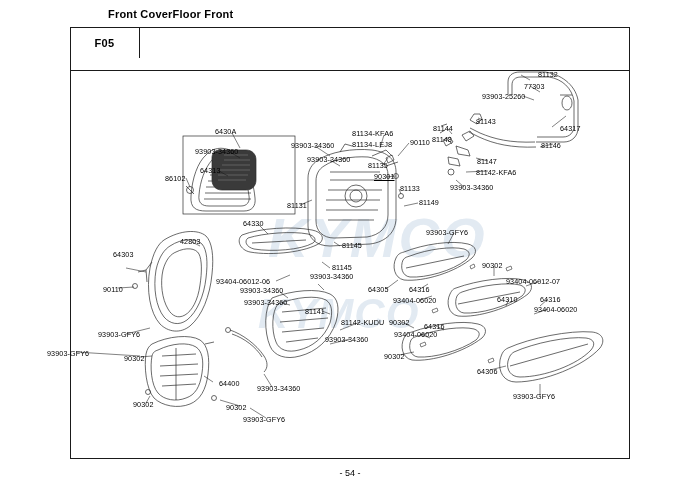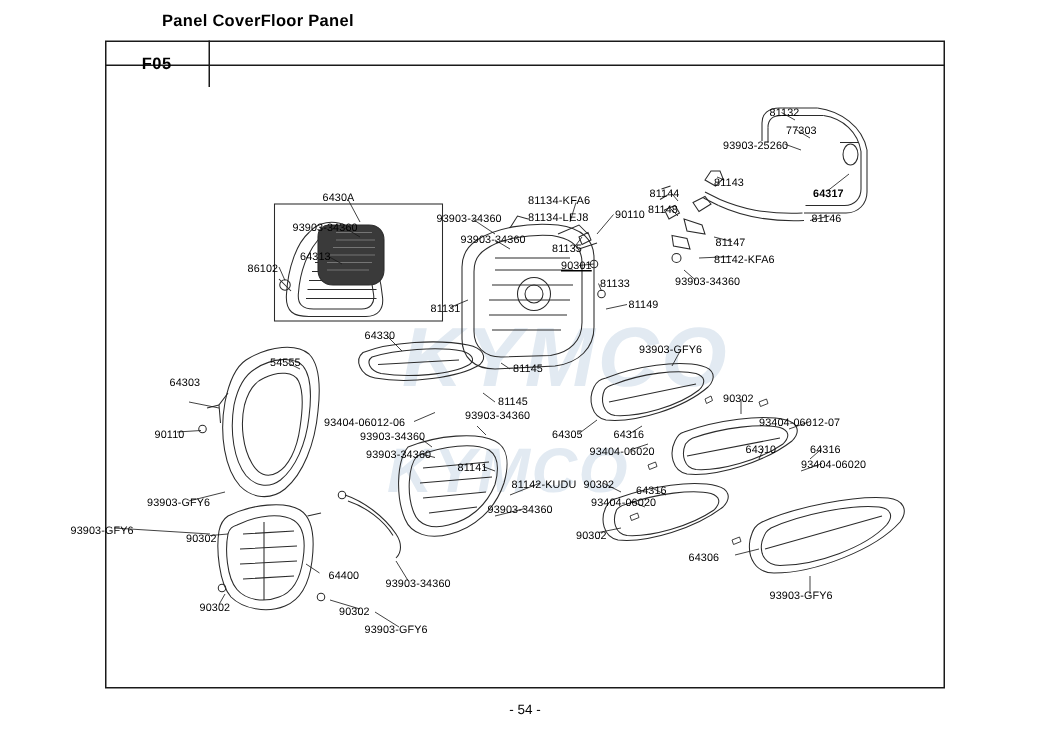--- a/index.html
+++ b/index.html
@@ -22,21 +22,21 @@
     width: 560px;
     height: 432px;
     border: 1px solid #1a1a1a;
     box-sizing: border-box;
   }
   .title-bar {
     position: absolute;
     left: 70px;
     top: 27px;
     width: 560px;
-    height: 17px;
+    height: 44px;
     border-bottom: 1px solid #1a1a1a;
     box-sizing: border-box;
   }
   .title-code-cell {
     position: absolute;
     left: 0;
     top: 0;
     width: 70px;
     height: 31px;
     border-right: 1px solid #1a1a1a;
@@ -280,27 +280,27 @@
       </g>
     </g>
   </svg>
 
   <div class="frame"></div>
   <div class="title-bar">
     <div class="title-code-cell">
       <span class="title-code">F05</span>
     </div>
   </div>
-  <div class="title-text">Panel CoverFloor Panel</div>
+  <div class="title-text">Front CoverFloor Front</div>
 
   <div id="labels">
-      <div class="lbl" style="left: 513px; top: 70px;">81132</div>
+      <div class="lbl" style="left: 538px; top: 70px;">81132</div>
       <div class="lbl" style="left: 524px; top: 82px;">77303</div>
       <div class="lbl" style="left: 482px; top: 92px;">93903-25260</div>
-      <div class="lbl" style="left: 542px; top: 124px; font-weight: bold;">64317</div>
+      <div class="lbl" style="left: 560px; top: 124px;">64317</div>
       <div class="lbl" style="left: 541px; top: 141px;">81146</div>
       <div class="lbl" style="left: 476px; top: 117px;">81143</div>
       <div class="lbl" style="left: 433px; top: 124px;">81144</div>
       <div class="lbl" style="left: 432px; top: 135px;">81148</div>
       <div class="lbl" style="left: 477px; top: 157px;">81147</div>
       <div class="lbl" style="left: 476px; top: 168px;">81142-KFA6</div>
       <div class="lbl" style="left: 450px; top: 183px;">93903-34360</div>
       <div class="lbl" style="left: 215px; top: 127px;">6430A</div>
       <div class="lbl" style="left: 195px; top: 147px;">93903-34360</div>
       <div class="lbl" style="left: 200px; top: 166px;">64313</div>
@@ -309,21 +309,21 @@
       <div class="lbl" style="left: 307px; top: 155px;">93903-34360</div>
       <div class="lbl b" style="left: 352px; top: 129px;">81134-KFA6</div>
       <div class="lbl b" style="left: 352px; top: 140px;">81134-LEJ8</div>
       <div class="lbl" style="left: 410px; top: 138px;">90110</div>
       <div class="lbl" style="left: 368px; top: 161px;">81135</div>
       <div class="lbl" style="left: 374px; top: 172px; text-decoration: underline;">90301</div>
       <div class="lbl" style="left: 400px; top: 184px;">81133</div>
       <div class="lbl" style="left: 419px; top: 198px;">81149</div>
       <div class="lbl" style="left: 287px; top: 201px;">81131</div>
       <div class="lbl" style="left: 243px; top: 219px;">64330</div>
-      <div class="lbl" style="left: 180px; top: 237px;">54555</div>
+      <div class="lbl" style="left: 180px; top: 237px;">42803</div>
       <div class="lbl" style="left: 113px; top: 250px;">64303</div>
       <div class="lbl" style="left: 103px; top: 285px;">90110</div>
       <div class="lbl" style="left: 216px; top: 277px;">93404-06012-06</div>
       <div class="lbl" style="left: 310px; top: 272px;">93903-34360</div>
       <div class="lbl" style="left: 240px; top: 286px;">93903-34360</div>
       <div class="lbl" style="left: 244px; top: 298px;">93903-34360</div>
       <div class="lbl" style="left: 342px; top: 241px;">81145</div>
       <div class="lbl" style="left: 332px; top: 263px;">81145</div>
       <div class="lbl" style="left: 305px; top: 307px;">81141</div>
       <div class="lbl" style="left: 341px; top: 318px;">81142-KUDU</div>
@@ -334,21 +334,21 @@
       <div class="lbl" style="left: 368px; top: 285px;">64305</div>
       <div class="lbl" style="left: 409px; top: 285px;">64316</div>
       <div class="lbl" style="left: 393px; top: 296px;">93404-06020</div>
       <div class="lbl" style="left: 497px; top: 295px;">64310</div>
       <div class="lbl" style="left: 540px; top: 295px;">64316</div>
       <div class="lbl" style="left: 534px; top: 305px;">93404-06020</div>
       <div class="lbl" style="left: 424px; top: 322px;">64316</div>
       <div class="lbl" style="left: 389px; top: 318px;">90302</div>
       <div class="lbl" style="left: 394px; top: 330px;">93404-06020</div>
       <div class="lbl" style="left: 384px; top: 352px;">90302</div>
-      <div class="lbl" style="left: 459px; top: 367px;">64306</div>
+      <div class="lbl" style="left: 477px; top: 367px;">64306</div>
       <div class="lbl" style="left: 513px; top: 392px;">93903-GFY6</div>
       <div class="lbl" style="left: 98px; top: 330px;">93903-GFY6</div>
       <div class="lbl" style="left: 47px; top: 349px;">93903-GFY6</div>
       <div class="lbl" style="left: 124px; top: 354px;">90302</div>
       <div class="lbl" style="left: 219px; top: 379px;">64400</div>
       <div class="lbl" style="left: 257px; top: 384px;">93903-34360</div>
       <div class="lbl" style="left: 133px; top: 400px;">90302</div>
       <div class="lbl" style="left: 226px; top: 403px;">90302</div>
       <div class="lbl" style="left: 243px; top: 415px;">93903-GFY6</div>
     </div>

